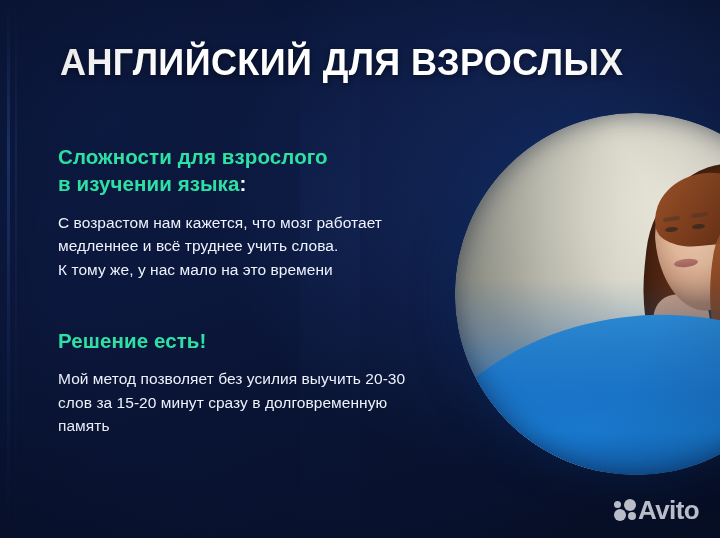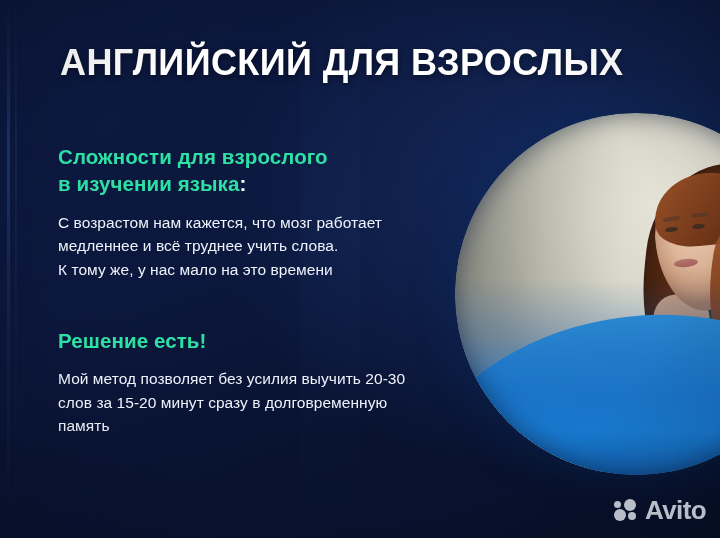--- a/index.html
+++ b/index.html
@@ -321,21 +321,20 @@
     pointer-events:none;
   }
 
   
   .avito {
     position:absolute;
     left:614px;
     top:497px;
     display:flex;
     align-items:center;
-    gap:7px;
     opacity:.92;
   }
   .avito-dots {
     position:relative;
     width:24px;
     height:22px;
     flex:0 0 auto;
   }
   .avito-dots i {
     position:absolute;

